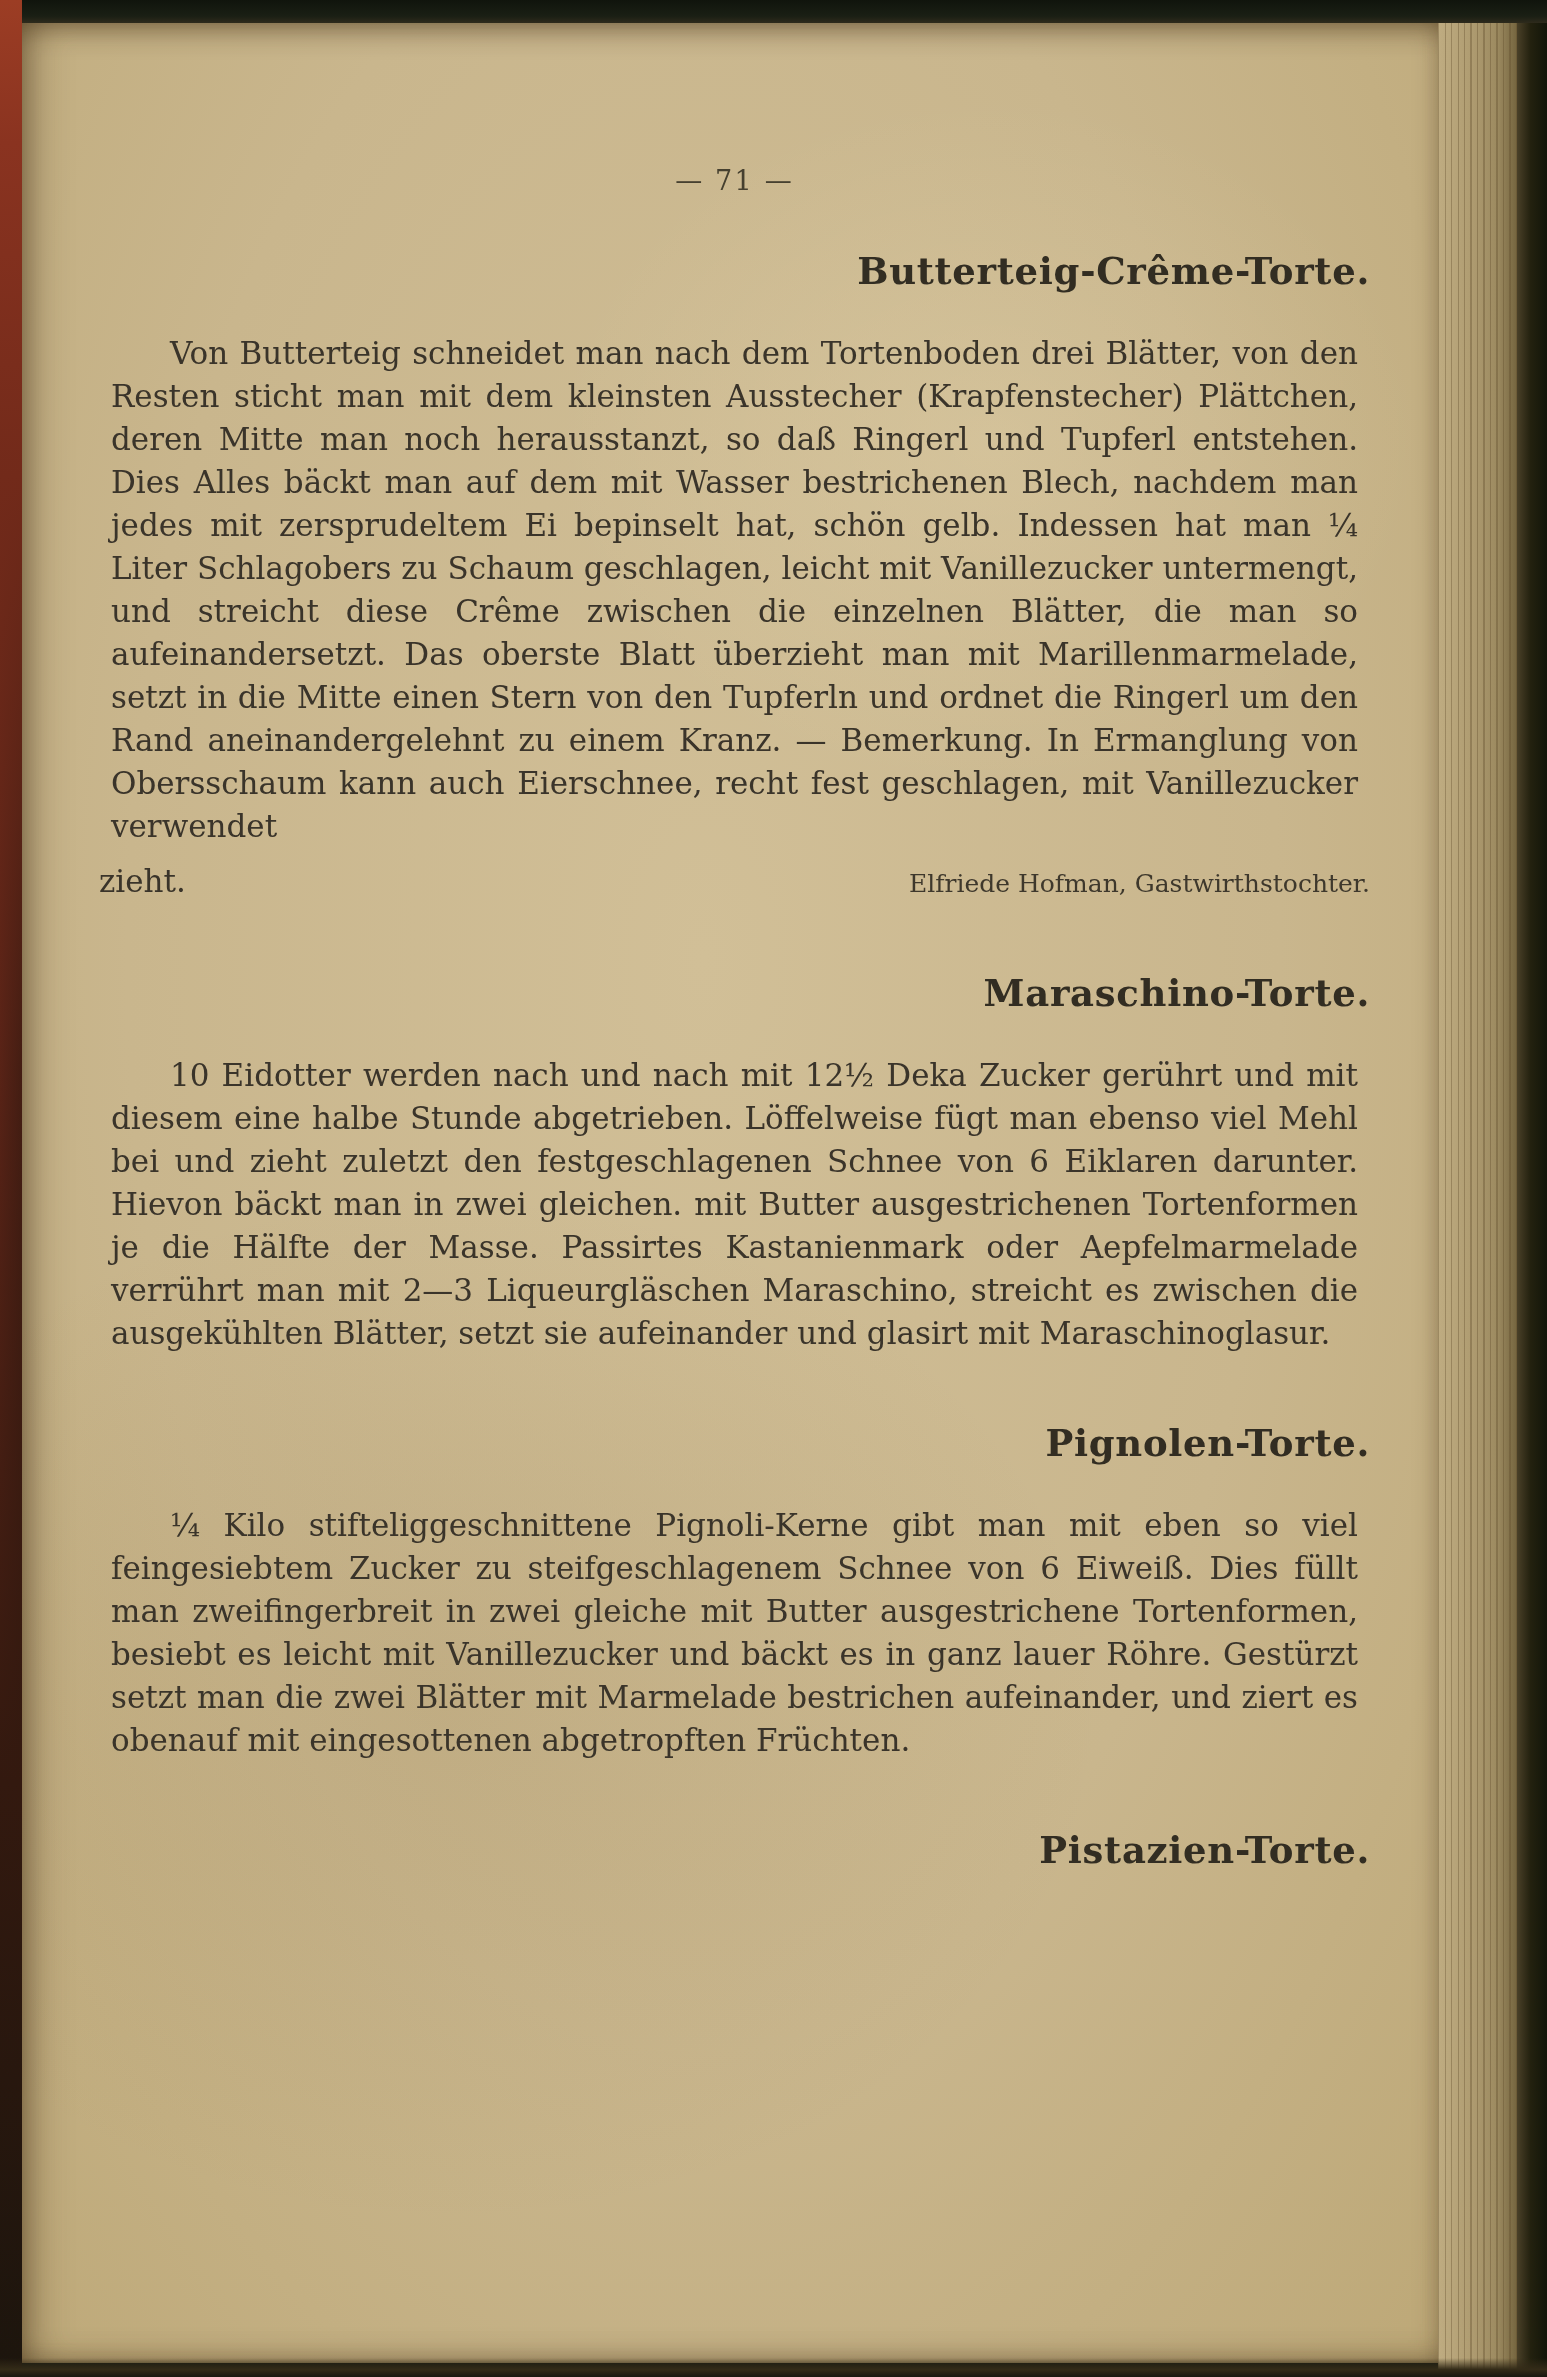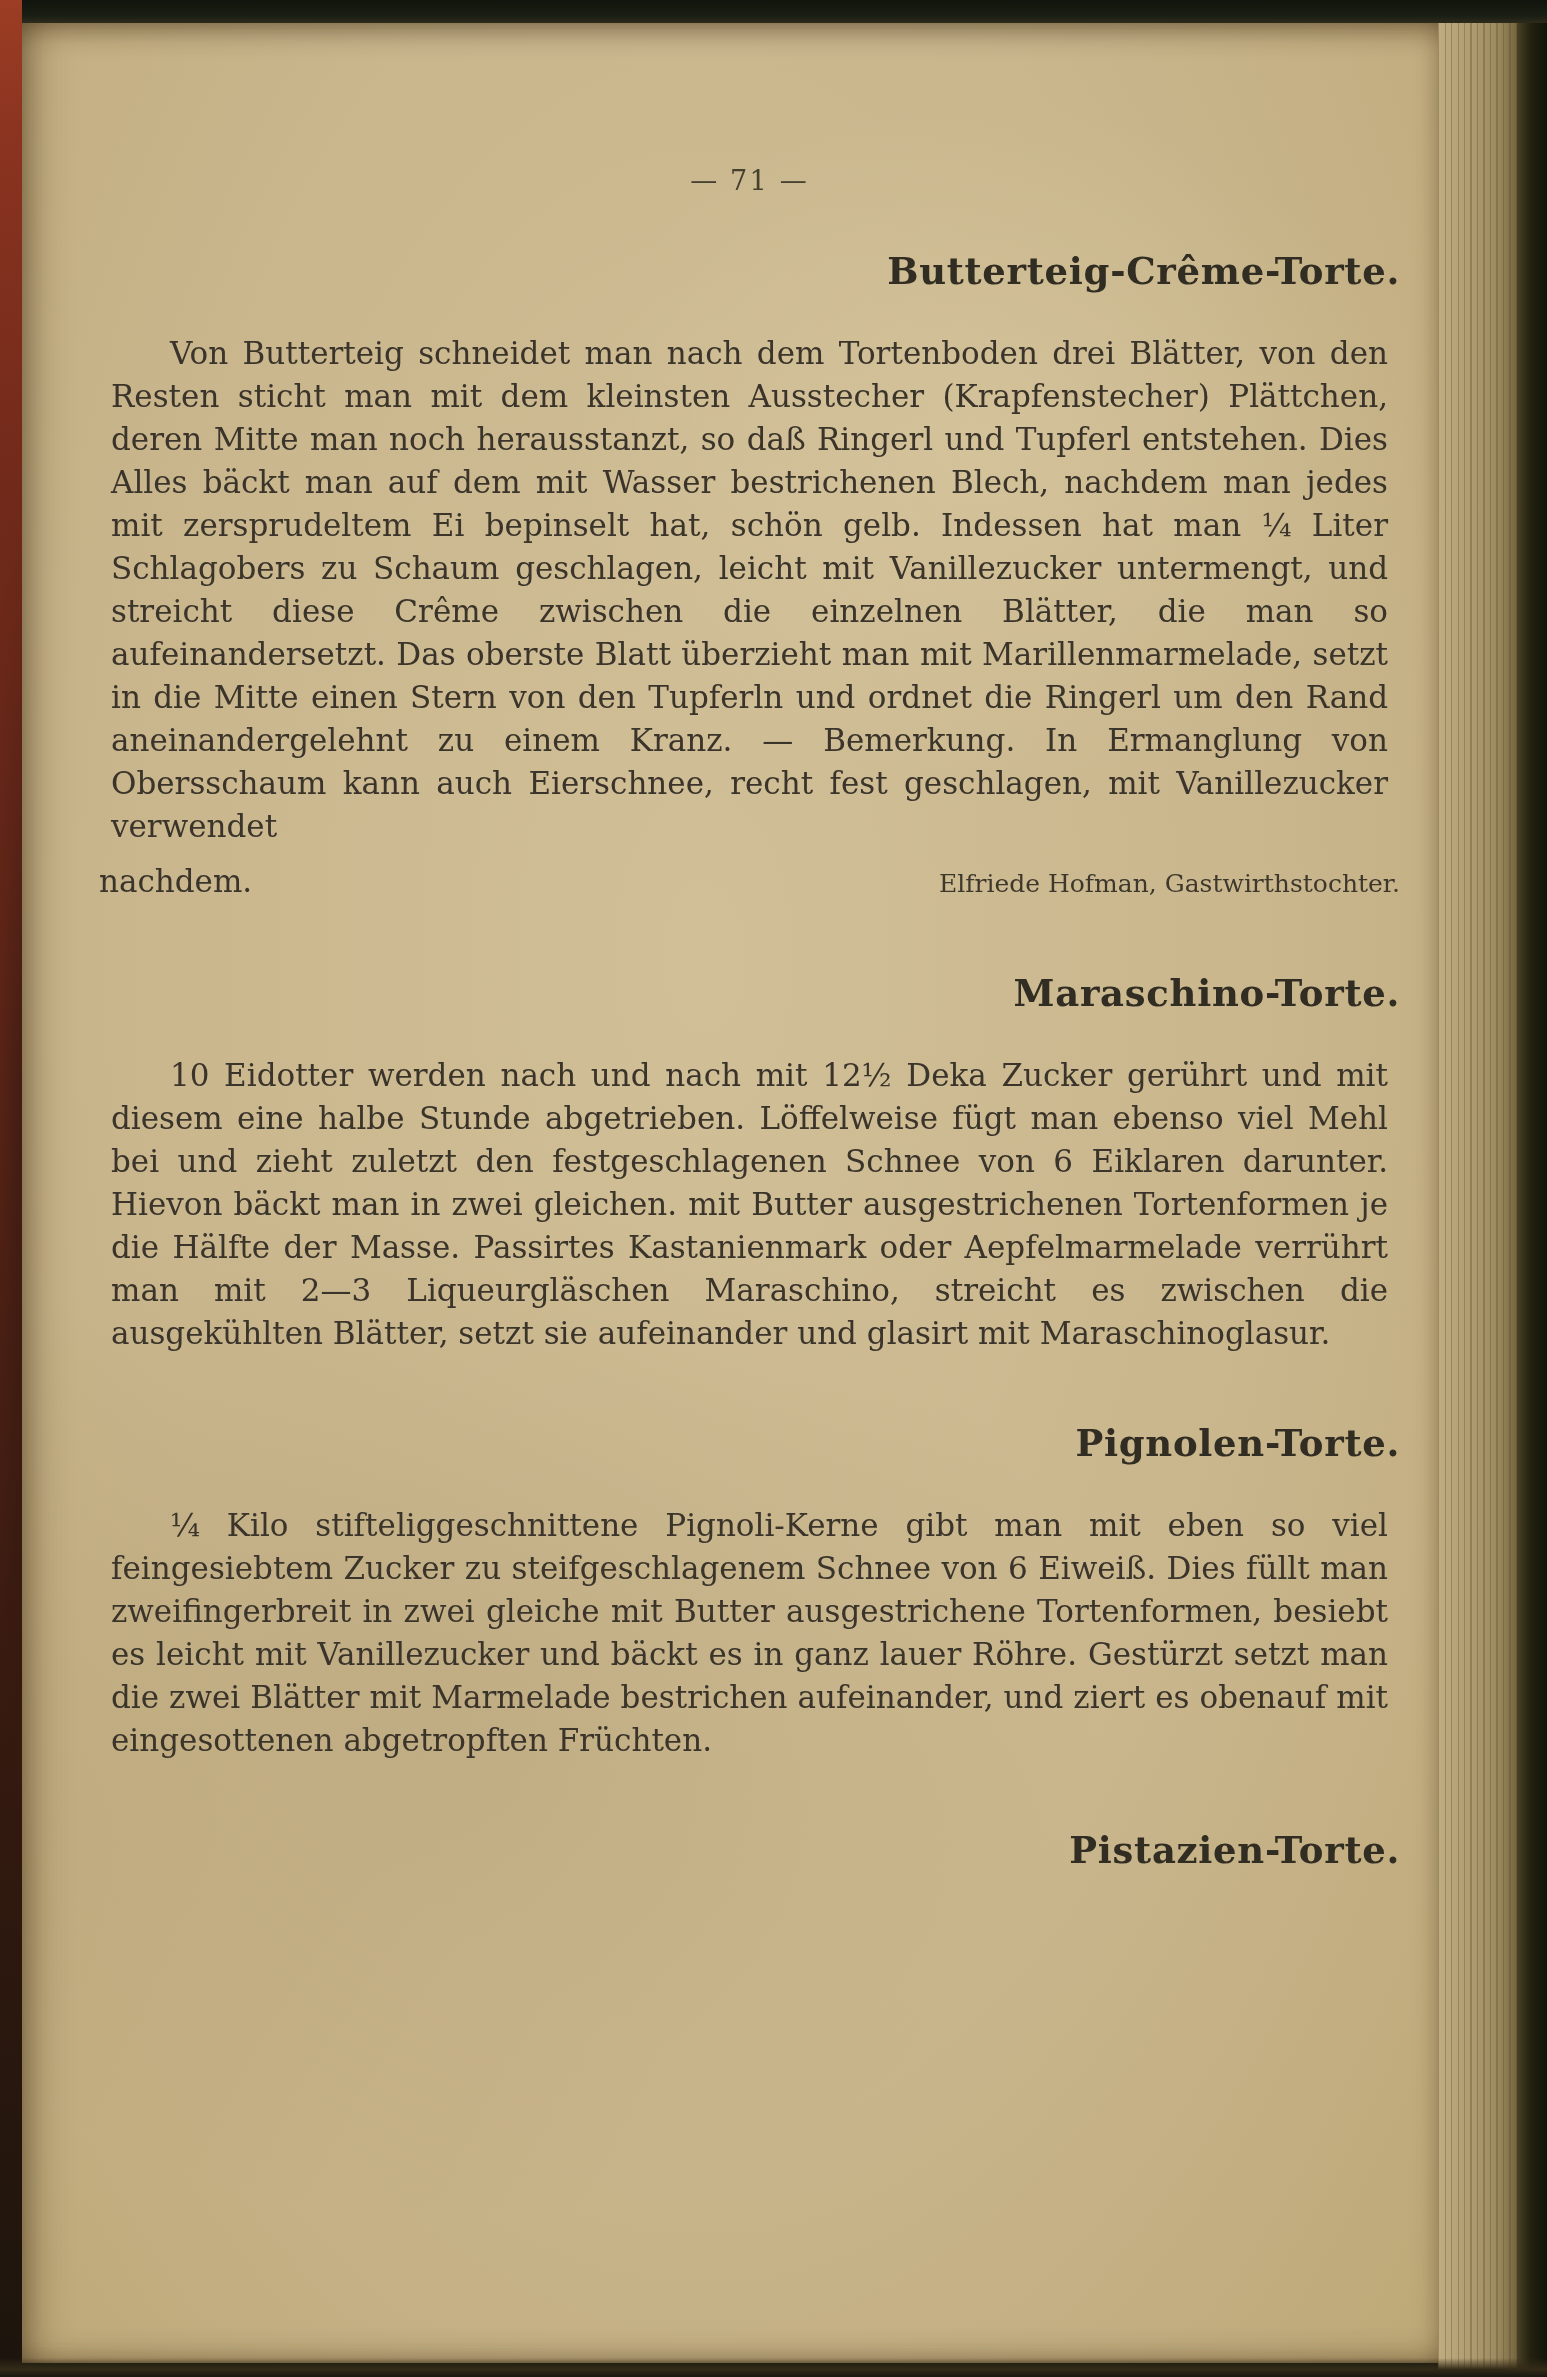--- a/index.html
+++ b/index.html
@@ -65,21 +65,21 @@
     z-index: 5;
   }
   
   .paper {
     position: absolute;
     left: 20px;
     top: 22px;
     width: 1424px;
     height: 2341px;
     box-sizing: border-box;
-    padding: 143px 44px 0 79px;
+    padding: 143px 74px 0 79px;
     background-color: #c9b68d;
     background-image:
       radial-gradient(ellipse 723px 578px at 68% 18%, rgba(255, 242, 205, 0.16), rgba(0,0,0,0) 60%),
       radial-gradient(ellipse 1012px 795px at 30% 72%, rgba(118, 92, 44, 0.12), rgba(0,0,0,0) 65%),
       radial-gradient(ellipse at 48% 40%, #d1bf97 0%, #c9b68d 55%, #bda877 100%);
     box-shadow:
       inset 24.6px 0 40px -17.3px rgba(62, 42, 18, 0.55),
       inset -13px 0 29px -11.6px rgba(62, 42, 18, 0.40),
       inset 0 19px 29px -13px rgba(62, 42, 18, 0.45),
       inset 0 -14.5px 33px -14.5px rgba(62, 42, 18, 0.35);
@@ -135,21 +135,21 @@
   <div class="edge-bottom"></div>
 
   <div class="paper">
 
     <div class="page-number">— 71 —</div>
 
     <section class="first">
       <h2 class="recipe-title">Butterteig-Crême-Torte.</h2>
       <p class="recipe-body">Von Butterteig schneidet man nach dem Tortenboden drei Blätter, von den Resten sticht man mit dem kleinsten Ausstecher (Krapfenstecher) Plättchen, deren Mitte man noch herausstanzt, so daß Ringerl und Tupferl entstehen. Dies Alles bäckt man auf dem mit Wasser bestrichenen Blech, nachdem man jedes mit zersprudeltem Ei bepinselt hat, schön gelb. Indessen hat man ¼ Liter Schlagobers zu Schaum geschlagen, leicht mit Vanillezucker untermengt, und streicht diese Crême zwischen die einzelnen Blätter, die man so aufeinandersetzt. Das oberste Blatt überzieht man mit Marillenmarmelade, setzt in die Mitte einen Stern von den Tupferln und ordnet die Ringerl um den Rand aneinandergelehnt zu einem Kranz. — Bemerkung. In Ermanglung von Obersschaum kann auch Eierschnee, recht fest geschlagen, mit Vanillezucker verwendet</p>
       <div class="lastline">
-        <span>nachdem.</span>
+        <span>zieht.</span>
         <span class="attribution">Elfriede Hofman, Gastwirthstochter.</span>
       </div>
     </section>
 
     <section>
       <h2 class="recipe-title">Maraschino-Torte.</h2>
       <p class="recipe-body">10 Eidotter werden nach und nach mit 12½ Deka Zucker gerührt und mit diesem eine halbe Stunde abgetrieben. Löffelweise fügt man ebenso viel Mehl bei und zieht zuletzt den festgeschlagenen Schnee von 6 Eiklaren darunter. Hievon bäckt man in zwei gleichen. mit Butter ausgestrichenen Tortenformen je die Hälfte der Masse. Passirtes Kastanienmark oder Aepfelmarmelade verrührt man mit 2—3 Liqueurgläschen Maraschino, streicht es zwischen die ausgekühlten Blätter, setzt sie aufeinander und glasirt mit Maraschinoglasur.</p>
     </section>
 
     <section>

